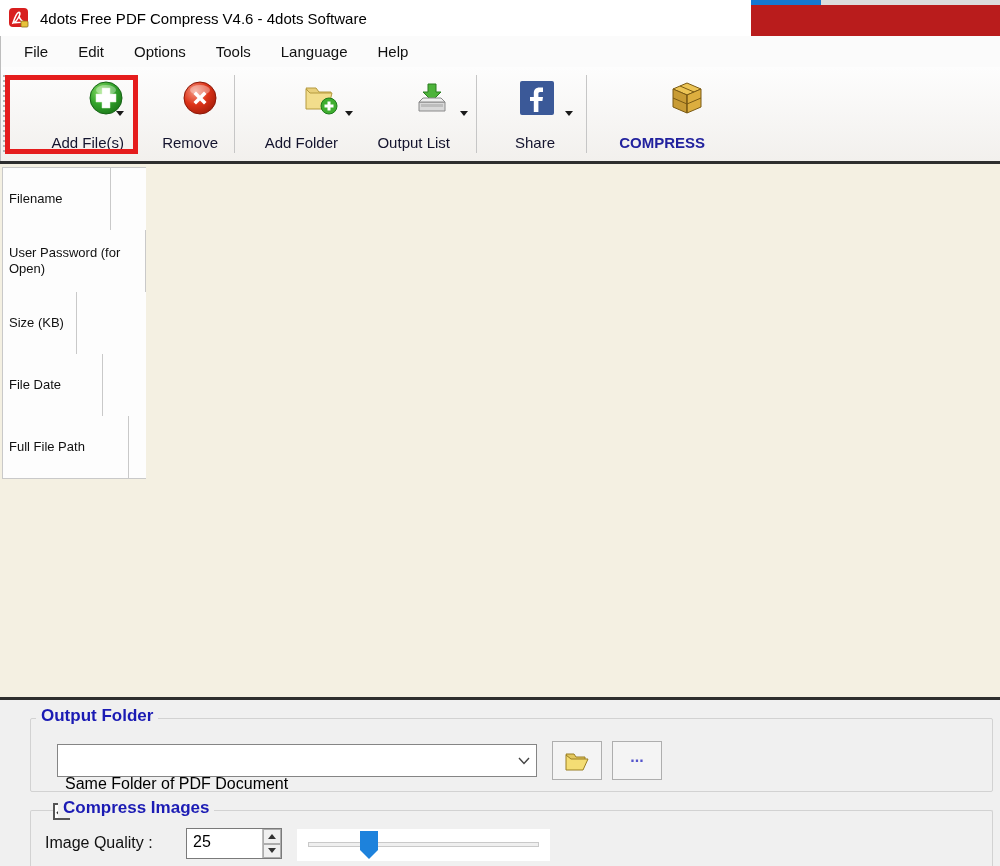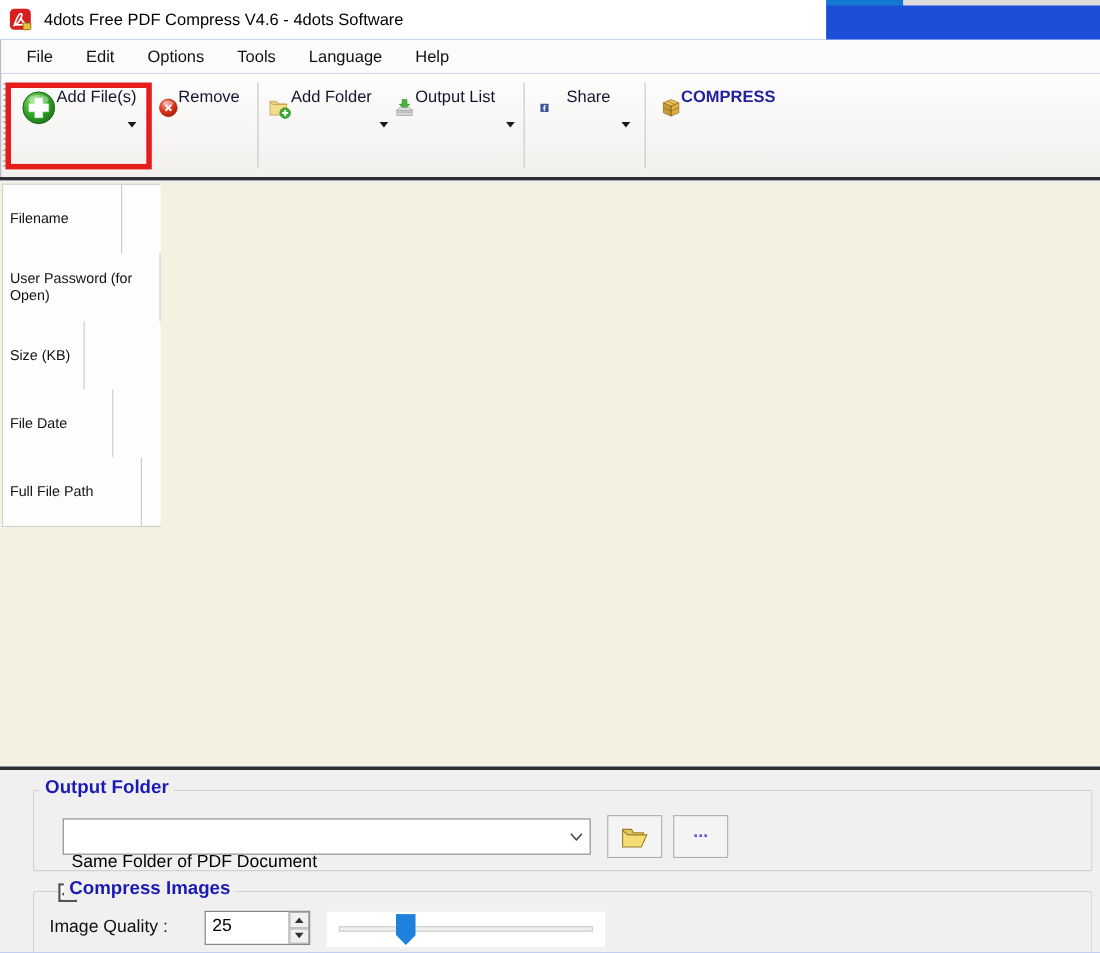--- a/index.html
+++ b/index.html
@@ -1,37 +1,37 @@
 <!DOCTYPE html>
 <html><head>
 <meta charset="utf-8">
 <style>
   * { margin:0; padding:0; box-sizing:border-box; }
   html,body { width:1000px; height:866px; background:#fff; font-family:"Liberation Sans", sans-serif; }
-  #app { position:relative; width:1000px; height:866px; background:#1d4ed8; overflow:hidden; }
+  #app { position:relative; width:1000px; height:866px; background:#b91c1c; overflow:hidden; }
 
   
   .strip-blue { position:absolute; left:751px; top:0; width:70px; height:5px; background:#1478d2; }
   .strip-gray { position:absolute; left:821px; top:0; width:179px; height:5px; background:#dcdcdc; }
 
   
   .titlebar { position:absolute; left:0; top:0; width:751px; height:36px; background:#fff; display:flex; align-items:center; }
   .app-icon { width:22px; height:22px; margin:0 10px 0 8px; position:relative; flex:0 0 auto; }
   .title-text { font-size:15px; color:#000; white-space:nowrap; }
 
   
   .menubar { position:absolute; left:0; top:36px; width:1000px; height:31px; background:#fbfbfb; display:flex; align-items:flex-end; border-left:1px solid #bdbdbd; }
   .menu-item { font-size:15px; color:#111; padding:0 15px; height:31px; line-height:31px; cursor:default; }
   .menu-item:first-child { margin-left:8px; }
 
   
   .toolbar { position:absolute; left:0; top:67px; width:1000px; height:94px; background:linear-gradient(#fdfdfd,#f2f0ed); border-left:1px solid #bdbdbd; }
   .gripper { position:absolute; left:2px; top:8px; width:3px; height:78px;
              background:repeating-linear-gradient(#b5b5b5 0 2px, transparent 2px 5px); }
-  .tb-btn { position:absolute; top:13px; height:72px; display:flex; flex-direction:row; align-items:flex-start; justify-content:space-between; cursor:default; }
+  .tb-btn { position:absolute; top:13px; height:72px; display:flex; flex-direction:column; align-items:flex-end; justify-content:space-between; cursor:default; }
   .tb-icon { width:36px; height:36px; display:block; }
   .tb-label { font-size:15px; color:#14142e; white-space:nowrap; line-height:18px; }
   .tb-label.compress { font-weight:bold; color:#22229e; font-size:15px; }
   .tb-sep { position:absolute; top:8px; width:1px; height:78px; background:#c6c6c6; }
   .dd-arrow { position:absolute; top:44px; width:0; height:0; border-left:4px solid transparent; border-right:4px solid transparent; border-top:5px solid #1a1a1a; }
   .highlight-box { position:absolute; left:4px; top:8px; width:133px; height:79px; border:5px solid #e51c1c; pointer-events:none; }
 
   .dark-line-top { position:absolute; left:0; top:161px; width:1000px; height:3px; background:#2e2e2e; }
   .dark-line-bottom { position:absolute; left:0; top:697px; width:1000px; height:3px; background:#2e2e2e; }
 

